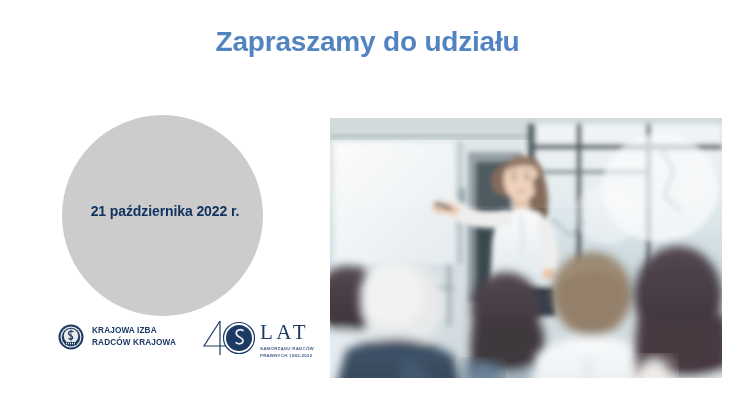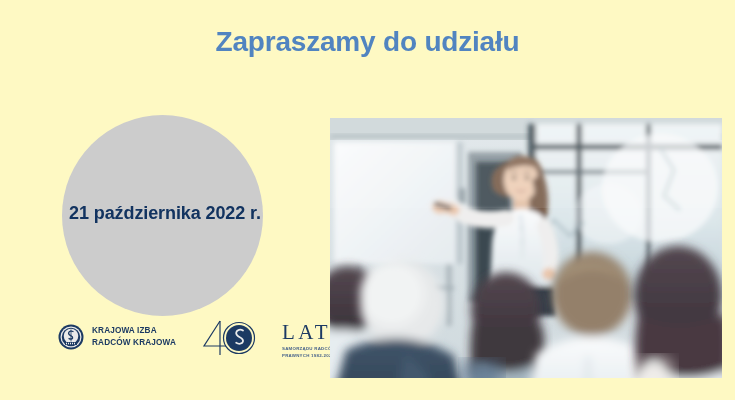--- a/index.html
+++ b/index.html
@@ -14,21 +14,21 @@
     background: #eaeaea;
     font-family: "Liberation Sans", sans-serif;
     position: relative;
   }
 
   .banner {
     position: absolute;
     inset: 0;
     width: 735px;
     height: 400px;
-    background: #fef9c3;
+    background: #ffffff;
   }
 
   
   .title-block {
     position: absolute;
     left: 0;
     top: 22px;
     width: 735px;
     text-align: center;
     color: #5184c0;
@@ -51,21 +51,21 @@
   }
 
   .date-text {
     position: absolute;
     left: 20px;
     top: 203px;
     width: 290px;
     text-align: center;
     color: #123360;
     font-weight: bold;
-    font-size: 18px;
+    font-size: 14px;
     white-space: nowrap;
     letter-spacing: -0.1px;
   }
 
   
   .logo-kirp {
     position: absolute;
     left: 58px;
     top: 324px;
     display: flex;
@@ -81,21 +81,21 @@
     letter-spacing: 0.15px;
   }
   .kirp-text span { display: block; white-space: nowrap; }
 
   .logo-40lat {
     position: absolute;
     left: 200px;
     top: 317px;
     display: flex;
     align-items: flex-end;
-    gap: 22px;
+    gap: 0;
   }
   .lat-mark { width: 60px; height: 42px; display: block; }
   .lat-right {
     padding-top: 5px;
     display: flex;
     flex-direction: column;
     gap: 1px;
   }
   .lat-word {
     color: #1c3a63;

